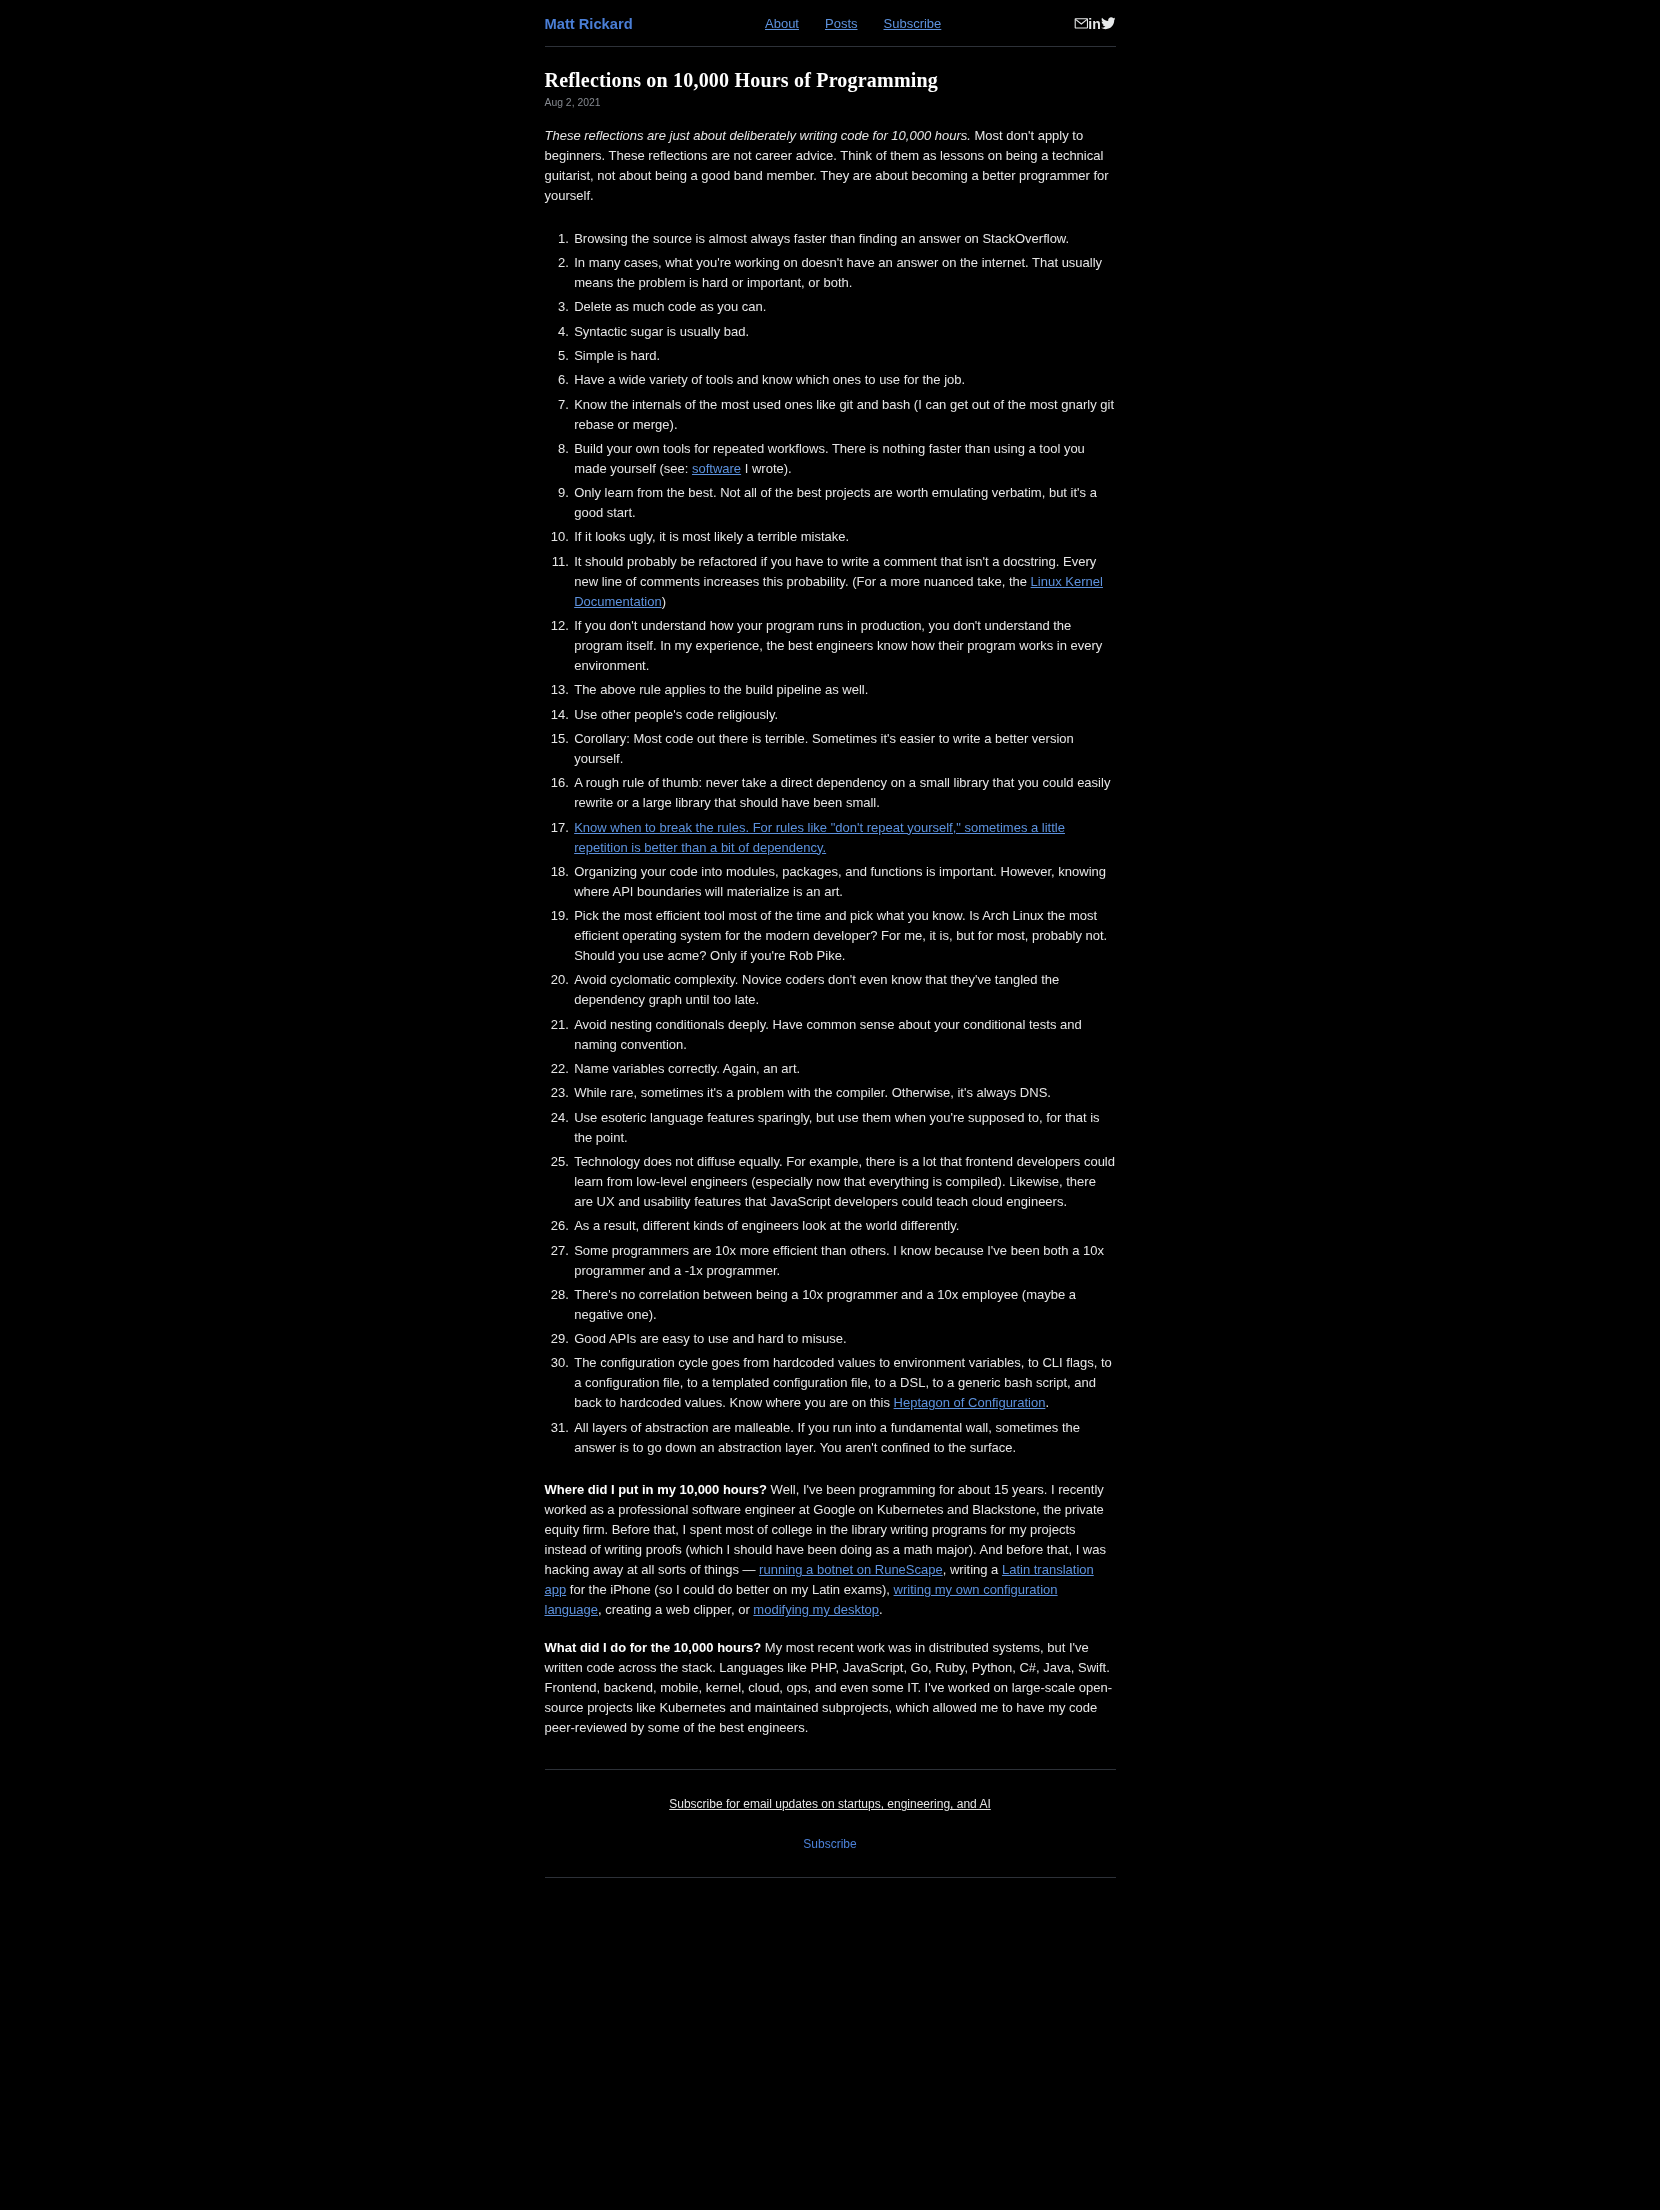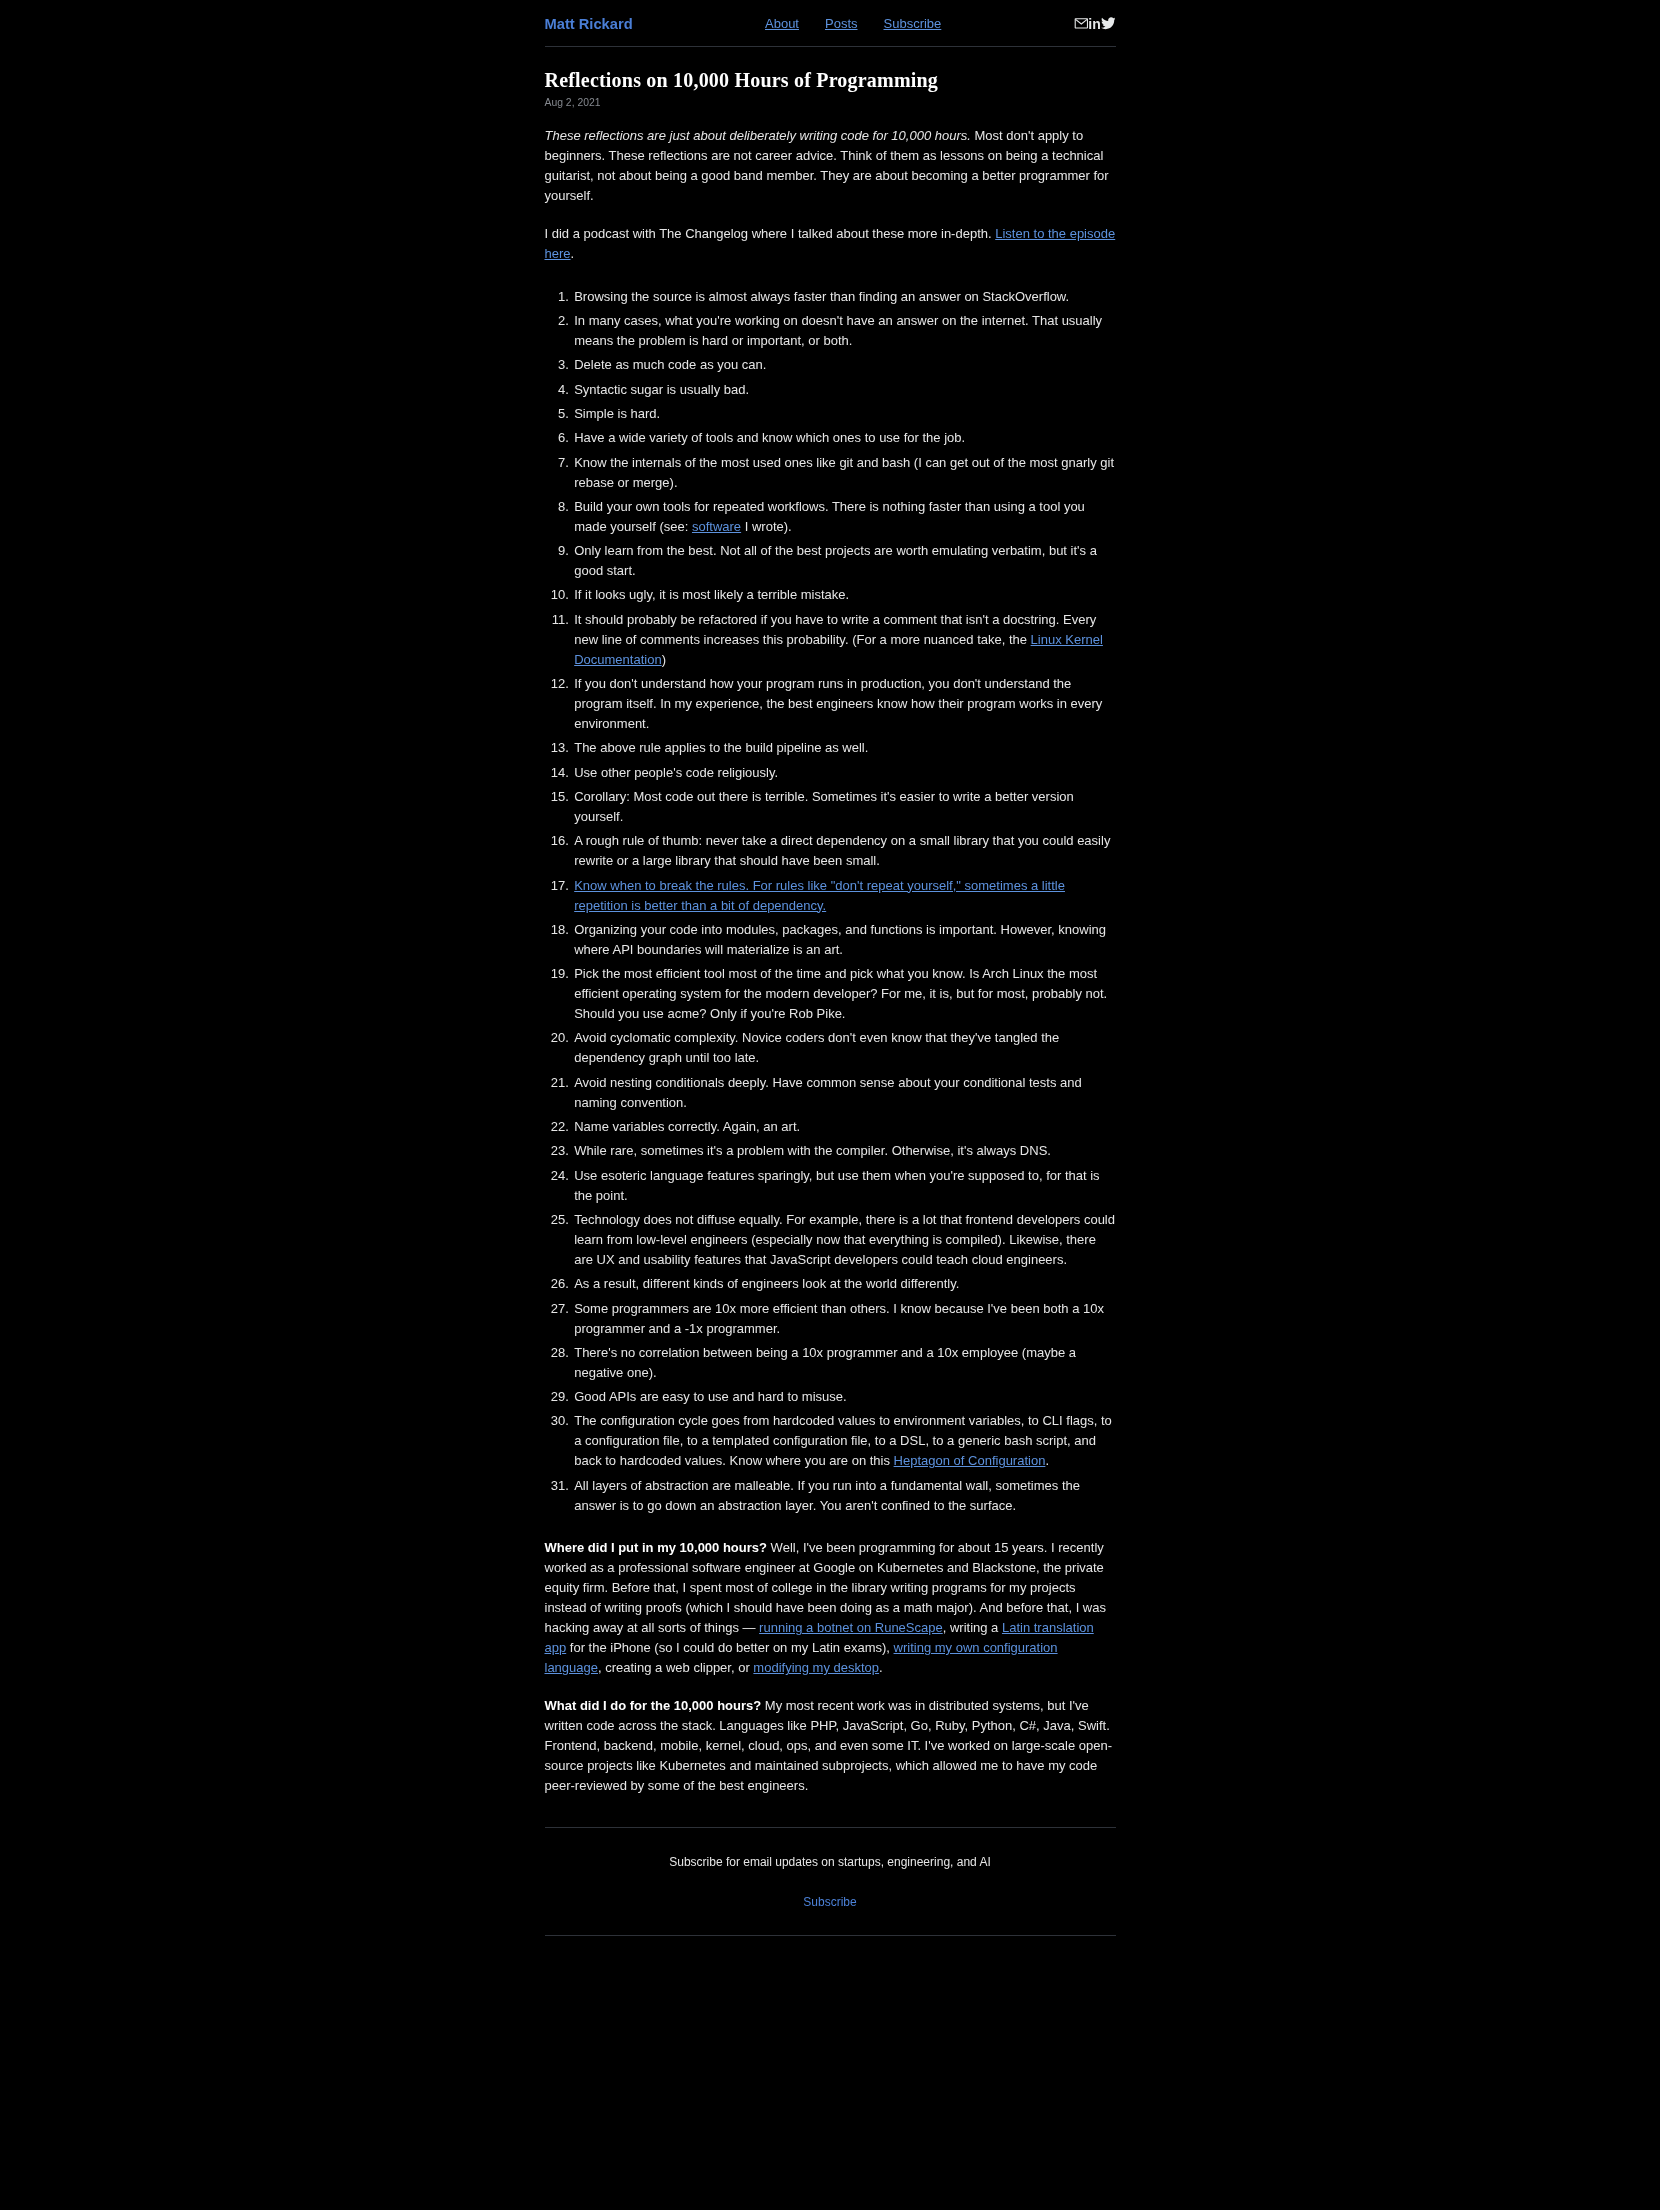--- a/index.html
+++ b/index.html
@@ -31,21 +31,21 @@
   .date{color:var(--muted);font-size:10.4px;}
   blockquote{margin:24px 0;border-left:3.5px solid var(--quote-border);
              padding:1.7px 0 1.7px 15.6px;font-style:italic;font-size:13px;line-height:20px;}
   p{font-size:13px;line-height:20px;margin:18px 0;}
   ol{margin:22.5px 0;padding-left:28px;}
   li{font-size:13px;line-height:20px;margin-bottom:4.3px;padding-left:1.7px;}
   a.lnk{color:var(--link);text-decoration:underline;cursor:pointer;}
   .bold{font-weight:700;color:#ffffff;}
   .ital{font-style:italic;}
   
-  footer{border-top:0.9px solid var(--divider);margin-top:31px;padding-top:24px;text-align:center;}
+  footer{border-top:0.9px solid var(--divider);margin-top:31px;padding-top:24px;text-align:center;text-decoration:underline;}
   .footer-text{font-size:12px;margin:0;}
   .footer-link{display:inline-block;margin-top:22.5px;color:var(--footer-link);
                font-size:12px;text-decoration:none;cursor:pointer;}
   .bottom-rule{border:none;border-top:0.9px solid var(--divider);margin:26px 0 0;}
 </style>
 </head>
 <body>
 
 <div class="page">
 
@@ -74,21 +74,20 @@
     </div>
   </header>
 
   <article>
     <h1>Reflections on 10,000 Hours of Programming</h1>
     <div class="date">Aug 2, 2021</div>
 
 
     <div>
         <p><span class="ital">These reflections are just about deliberately writing code for 10,000 hours.</span><span> Most don't apply to beginners. These reflections are not career advice. Think of them as lessons on being a technical guitarist, not about being a good band member. They are about becoming a better programmer for yourself.</span></p>
-        <p><span>I did a podcast with The Changelog where I talked about these more in-depth. </span><a class="lnk">Listen to the episode here</a><span>.</span></p>
       </div>
 
     <ol>
         <li><span>Browsing the source is almost always faster than finding an answer on StackOverflow.</span></li>
         <li><span>In many cases, what you're working on doesn't have an answer on the internet. That usually means the problem is hard or important, or both.</span></li>
         <li><span>Delete as much code as you can.</span></li>
         <li><span>Syntactic sugar is usually bad.</span></li>
         <li><span>Simple is hard.</span></li>
         <li><span>Have a wide variety of tools and know which ones to use for the job.</span></li>
         <li><span>Know the internals of the most used ones like git and bash (I can get out of the most gnarly git rebase or merge).</span></li>

